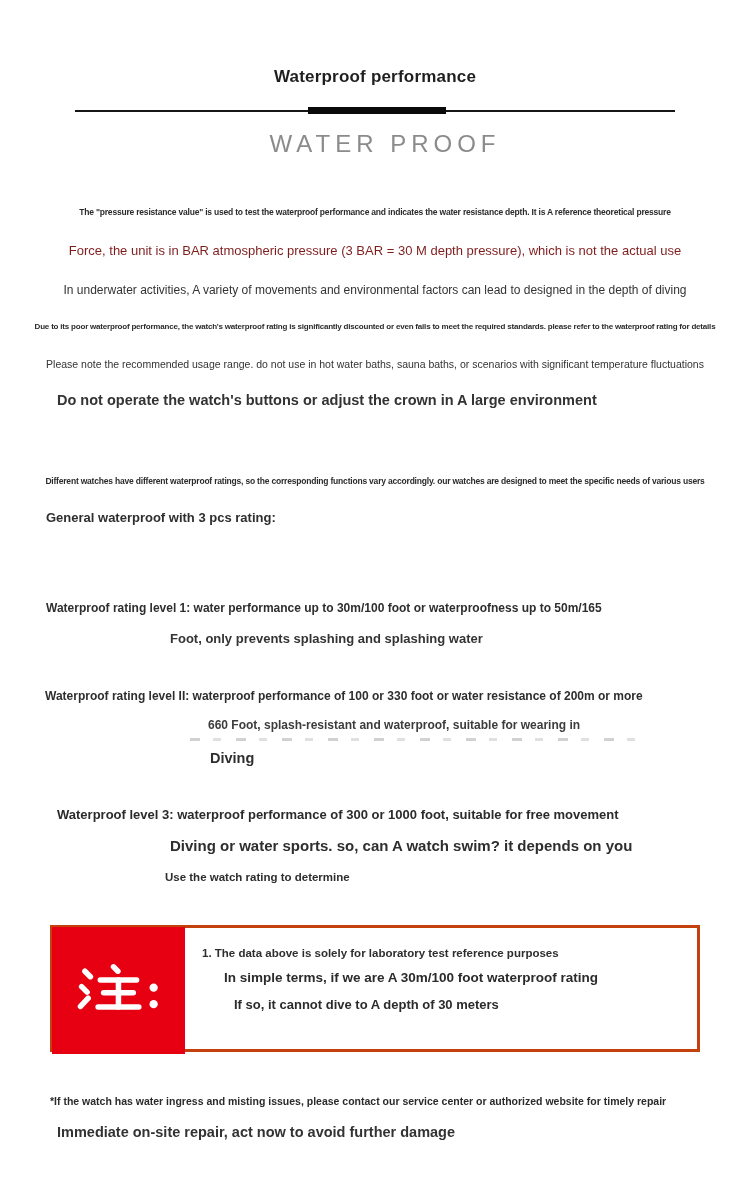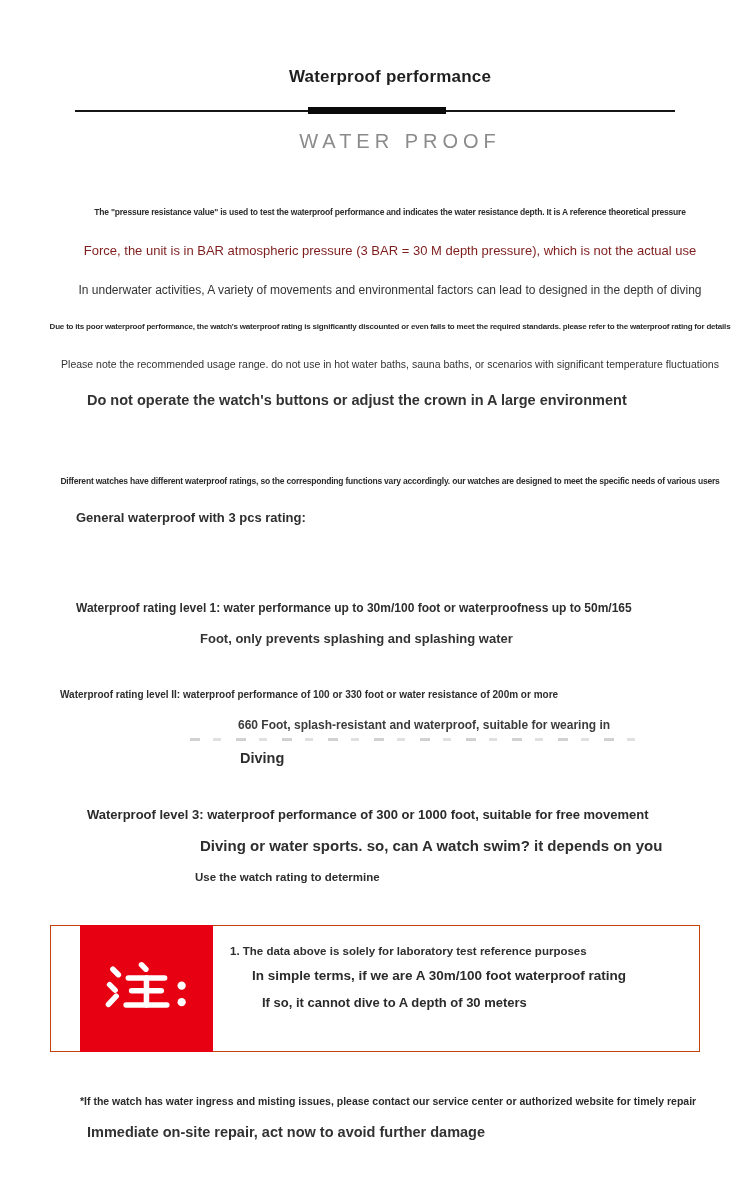--- a/index.html
+++ b/index.html
@@ -2,56 +2,56 @@
 <html><head>
 <meta charset="utf-8">
 <style>
   * { margin:0; padding:0; box-sizing:border-box; }
   html,body { background:#ffffff; }
   .page {
     position:relative; width:750px; height:1186px; margin:0 auto;
     background:#ffffff; overflow:hidden;
     font-family:"Liberation Sans", sans-serif; color:#333;
   }
-  .abs { position:absolute;padding-left:30px; }
+  .abs { position:absolute; }
   .center { left:0; right:0; text-align:center; }
   .nowrap { white-space:nowrap; }
 
   .title { top:67px; font-size:17px; font-weight:700; color:#1f1f1f; letter-spacing:.2px; }
 
   .divider { top:107px; left:75px; width:600px; height:7px; }
   .divider .line { position:absolute; top:3px; left:0; right:0; height:2px; background:#161616; }
   .divider .bar  { position:absolute; top:0; left:233px; width:138px; height:7px; background:#0a0a0a; }
 
-  .subtitle { top:130px; font-size:20px; font-weight:400; color:#8b8b8b; letter-spacing:5px;margin-left:20px; }
+  .subtitle { top:130px; font-size:24px; font-weight:400; color:#8b8b8b; letter-spacing:5px;margin-left:20px; }
 
   .tiny   { font-size:8.5px; font-weight:700; color:#2b2b2b; letter-spacing:-.2px; }
   .t-l1   { top:207px; }
   .t-l2   { top:243px; font-size:13px; font-weight:400; color:#7f1d1d; }
   .t-l3   { top:283px; font-size:12px; font-weight:400; color:#333; }
   .t-l4   { top:322px; font-size:8px; }
   .t-l5   { top:358px; font-size:10.5px; font-weight:500; color:#333; }
   .t-l6   { top:392px; left:57px; font-size:14.5px; font-weight:700; color:#333; }
 
   .r-note { top:476px; }
   .r-head { top:510px; left:46px; font-size:13px; font-weight:700; color:#2e2e2e; }
 
   .l1a { top:601px; left:46px;  font-size:12px;   font-weight:600; color:#2e2e2e; }
   .l1b { top:631px; left:170px; font-size:13px;   font-weight:700; color:#333; }
-  .l2a { top:689px; left:30px;  font-size:10px; font-weight:600; color:#2e2e2e; }
+  .l2a { top:689px; left:45px;  font-size:12px; font-weight:600; color:#2e2e2e; }
   .l2b { top:718px; left:208px; font-size:12px;   font-weight:600; color:#3c3c3c; }
   .remnant { top:738px; left:190px; width:450px; height:3px; opacity:.65;
     background:repeating-linear-gradient(90deg,#b9b9b9 0 10px,transparent 10px 23px,#cfcfcf 23px 31px,transparent 31px 46px); }
   .l2c { top:750px; left:210px; font-size:14.5px; font-weight:700; color:#2e2e2e; }
   .l3a { top:807px; left:57px;  font-size:13px;   font-weight:700; color:#2b2b2b; }
   .l3b { top:837px; left:170px; font-size:15px;   font-weight:700; color:#2e2e2e; }
   .l3c { top:871px; left:165px; font-size:11.5px; font-weight:600; color:#2e2e2e; }
 
   .note-box { top:925px; left:50px; width:650px; height:127px;
-    border:1px solid #c2410c; display:flex; background:#fff; }
+    border:3px solid #c2410c; display:flex; background:#fff; }
   .note-label { width:133px; height:127px; margin:-1px 0 -1px -1px; flex:0 0 auto;
     background:#e60012; display:flex; align-items:center; justify-content:center; }
   .note-content { flex:1; padding:19px 10px 0 17px; }
   .note-item  { font-size:11.5px; font-weight:600; color:#2e2e2e; }
   .note-item .num { font-weight:700; }
   .note-l2 { margin:11px 0 0 22px; font-size:13.5px; font-weight:700; color:#2b2b2b; }
   .note-l3 { margin:12px 0 0 32px; font-size:13px;   font-weight:700; color:#2b2b2b; }
 
   .f1 { top:1095px; left:50px; font-size:10.5px; font-weight:600; color:#2b2b2b; }
   .f2 { top:1124px; left:57px; font-size:14.5px; font-weight:700; color:#333; }

